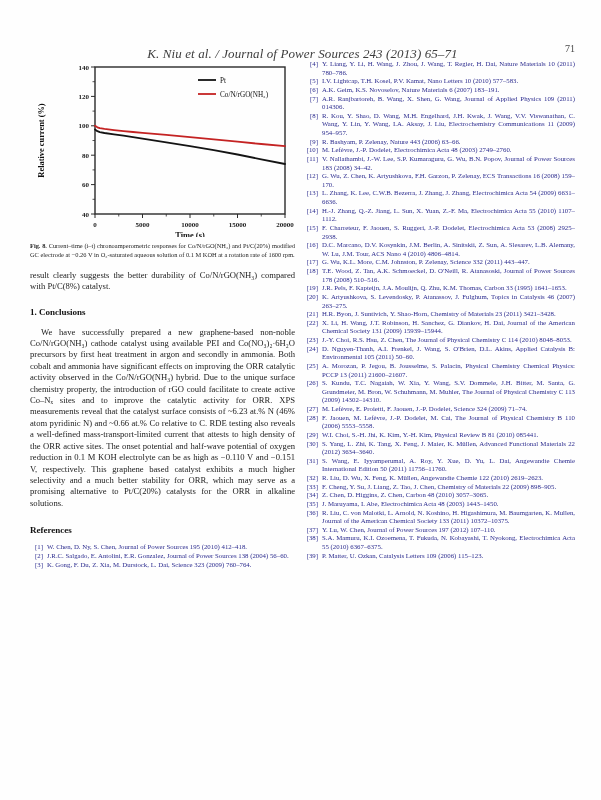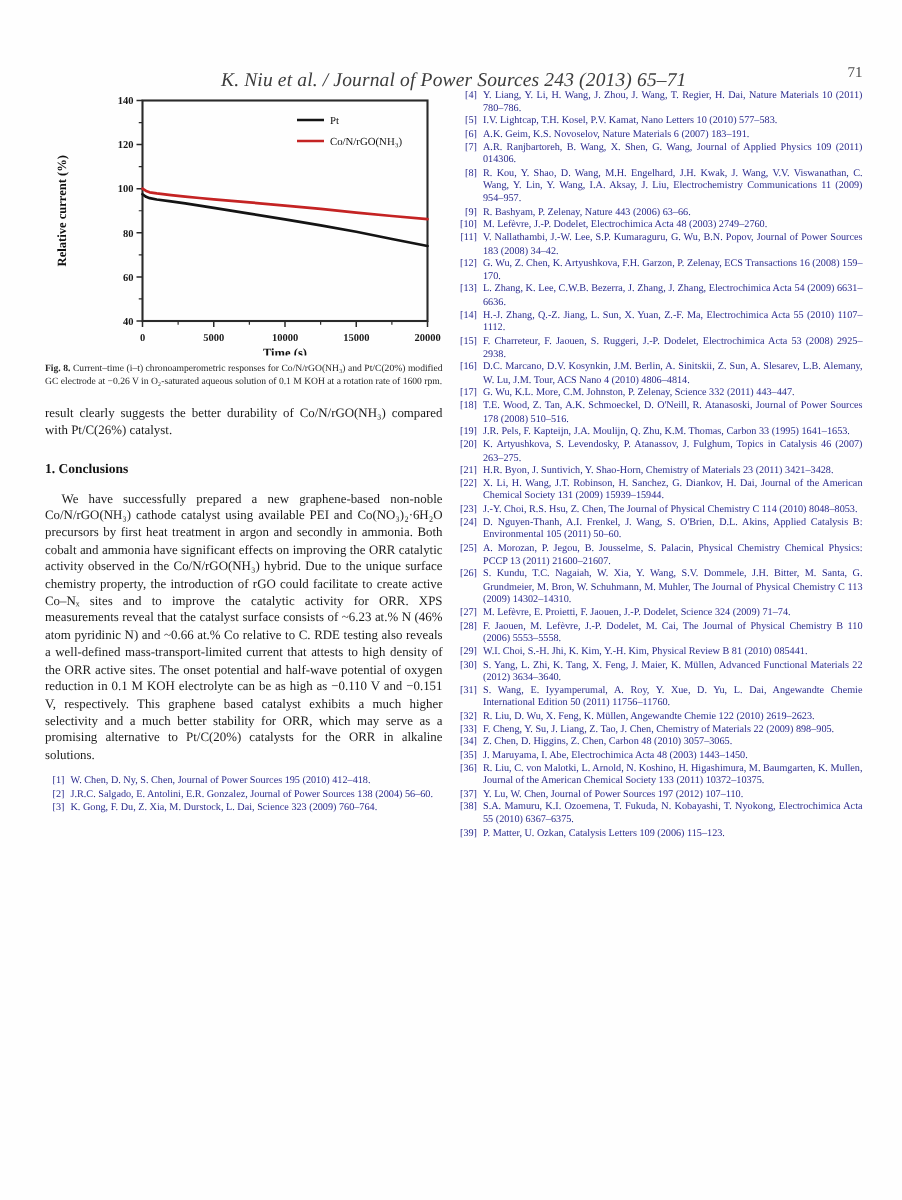--- a/index.html
+++ b/index.html
@@ -85,26 +85,27 @@
             <line x1="168" y1="21" x2="186" y2="21" stroke="#141414" stroke-width="1.8"></line>
             <text x="190" y="23.8" class="legend">Pt</text>
             <line x1="168" y1="35" x2="186" y2="35" stroke="#c42323" stroke-width="1.8"></line>
             <text x="190" y="37.8" class="legend">Co/N/rGO(NH₃)</text>
           </svg>
         <figcaption>
           <span class="cap-label">Fig. 8.</span><span> Current–time (i–t) chronoamperometric responses for Co/N/rGO(NH₃) and Pt/C(20%) modified GC electrode at −0.26 V in O₂-saturated aqueous solution of 0.1 M KOH at a rotation rate of 1600 rpm.</span>
         </figcaption>
       </figure>
 
-      <p class="body-text">result clearly suggests the better durability of Co/N/rGO(NH₃) compared with Pt/C(26%) catalyst.</p>
+      <p class="body-text">result clearly suggests the better durability of Co/N/rGO(NH₃) compared with Pt/C(8%) catalyst.</p>
 
       <h2>1. Conclusions</h2>
 
       <p class="body-text indent">We have successfully prepared a new graphene-based non-noble Co/N/rGO(NH₃) cathode catalyst using available PEI and Co(NO₃)₂·6H₂O precursors by first heat treatment in argon and secondly in ammonia. Both cobalt and ammonia have significant effects on improving the ORR catalytic activity observed in the Co/N/rGO(NH₃) hybrid. Due to the unique surface chemistry property, the introduction of rGO could facilitate to create active Co–Nₓ sites and to improve the catalytic activity for ORR. XPS measurements reveal that the catalyst surface consists of ~6.23 at.% N (46% atom pyridinic N) and ~0.66 at.% Co relative to C. RDE testing also reveals a well-defined mass-transport-limited current that attests to high density of the ORR active sites. The onset potential and half-wave potential of oxygen reduction in 0.1 M KOH electrolyte can be as high as −0.110 V and −0.151 V, respectively. This graphene based catalyst exhibits a much higher selectivity and a much better stability for ORR, which may serve as a promising alternative to Pt/C(20%) catalysts for the ORR in alkaline solutions.</p>
 
+      <h2 class="refs-head">References</h2>
 
       <div class="ref-list">
 
           <div class="ref">
             <span class="ref-num">[1]</span>
             <span class="ref-text">W. Chen, D. Ny, S. Chen, Journal of Power Sources 195 (2010) 412–418.</span>
           </div>
 
           <div class="ref">
             <span class="ref-num">[2]</span>

